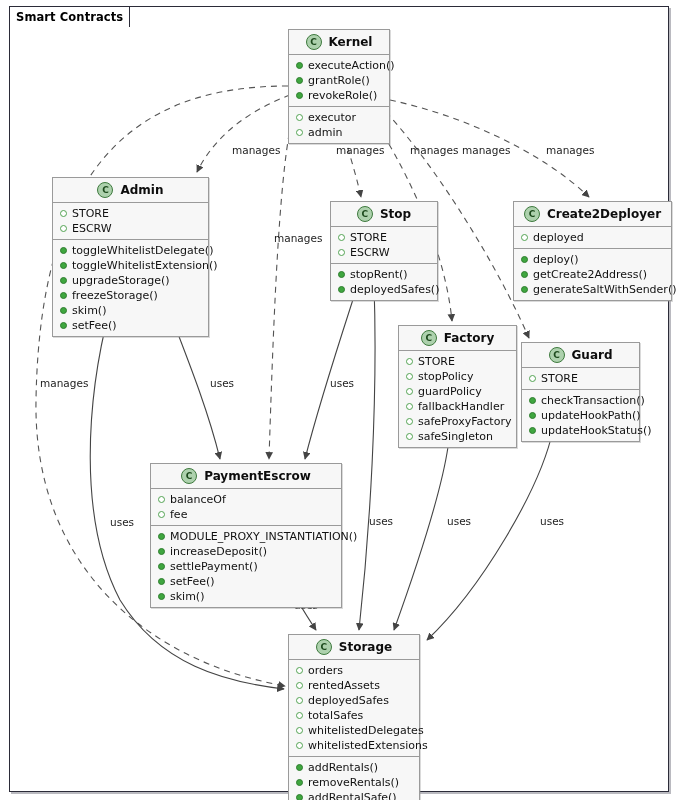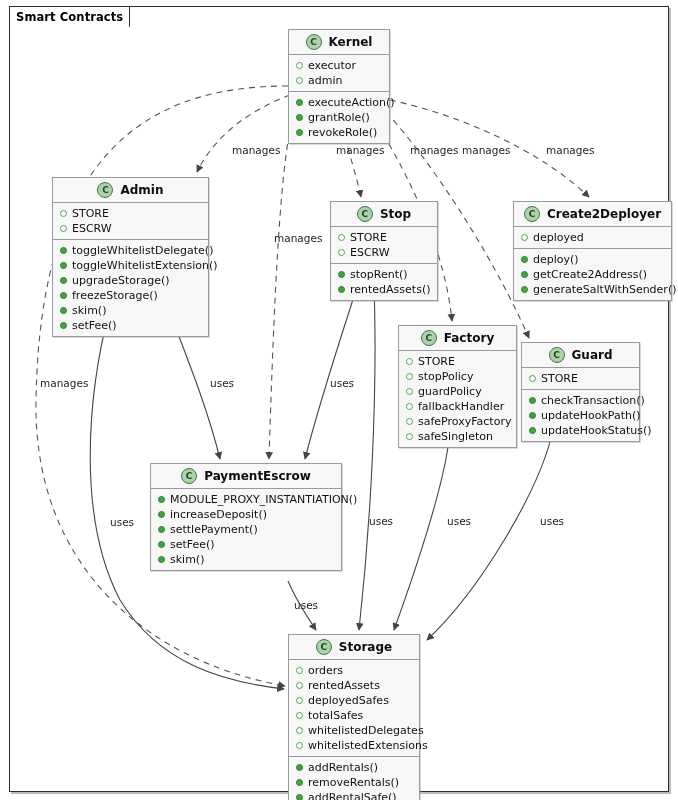--- a/index.html
+++ b/index.html
@@ -213,42 +213,42 @@
     <text class="edge-label" x="294" y="609">uses</text>
   </svg>
 
   <div class="cls" id="cls-kernel" style="left:288px; top:29px; width:102px;">
     <div class="cls-header">
       <span class="cls-icon">C</span>
       <span class="cls-name">Kernel</span>
     </div>
     <div class="cls-section">
       <div class="member">
+          <span class="dot method"></span>
+          <span>executeAction()</span>
+        </div>
+      <div class="member">
+          <span class="dot method"></span>
+          <span>grantRole()</span>
+        </div>
+      <div class="member">
+          <span class="dot method"></span>
+          <span>revokeRole()</span>
+        </div>
+    </div>
+    <div class="cls-section">
+      <div class="member">
           <span class="dot field"></span>
           <span>executor</span>
         </div>
       <div class="member">
           <span class="dot field"></span>
           <span>admin</span>
         </div>
     </div>
-    <div class="cls-section">
-      <div class="member">
-          <span class="dot method"></span>
-          <span>executeAction()</span>
-        </div>
-      <div class="member">
-          <span class="dot method"></span>
-          <span>grantRole()</span>
-        </div>
-      <div class="member">
-          <span class="dot method"></span>
-          <span>revokeRole()</span>
-        </div>
-    </div>
   </div>
 
   <div class="cls" id="cls-admin" style="left:52px; top:177px; width:157px;">
     <div class="cls-header">
       <span class="cls-icon">C</span>
       <span class="cls-name">Admin</span>
     </div>
     <div class="cls-section">
       <div class="member">
           <span class="dot field"></span>
@@ -302,21 +302,21 @@
           <span>ESCRW</span>
         </div>
     </div>
     <div class="cls-section">
       <div class="member">
           <span class="dot method"></span>
           <span>stopRent()</span>
         </div>
       <div class="member">
           <span class="dot method"></span>
-          <span>rentedAssets()</span>
+          <span>deployedSafes()</span>
         </div>
     </div>
   </div>
 
   <div class="cls" id="cls-create2deployer" style="left:513px; top:201px; width:159px;">
     <div class="cls-header">
       <span class="cls-icon">C</span>
       <span class="cls-name">Create2Deployer</span>
     </div>
     <div class="cls-section">
@@ -401,20 +401,30 @@
     </div>
   </div>
 
   <div class="cls" id="cls-paymentescrow" style="left:150px; top:463px; width:192px;">
     <div class="cls-header">
       <span class="cls-icon">C</span>
       <span class="cls-name">PaymentEscrow</span>
     </div>
     <div class="cls-section">
       <div class="member">
+          <span class="dot field"></span>
+          <span>balanceOf</span>
+        </div>
+      <div class="member">
+          <span class="dot field"></span>
+          <span>fee</span>
+        </div>
+    </div>
+    <div class="cls-section">
+      <div class="member">
           <span class="dot method"></span>
           <span>MODULE_PROXY_INSTANTIATION()</span>
         </div>
       <div class="member">
           <span class="dot method"></span>
           <span>increaseDeposit()</span>
         </div>
       <div class="member">
           <span class="dot method"></span>
           <span>settlePayment()</span>

